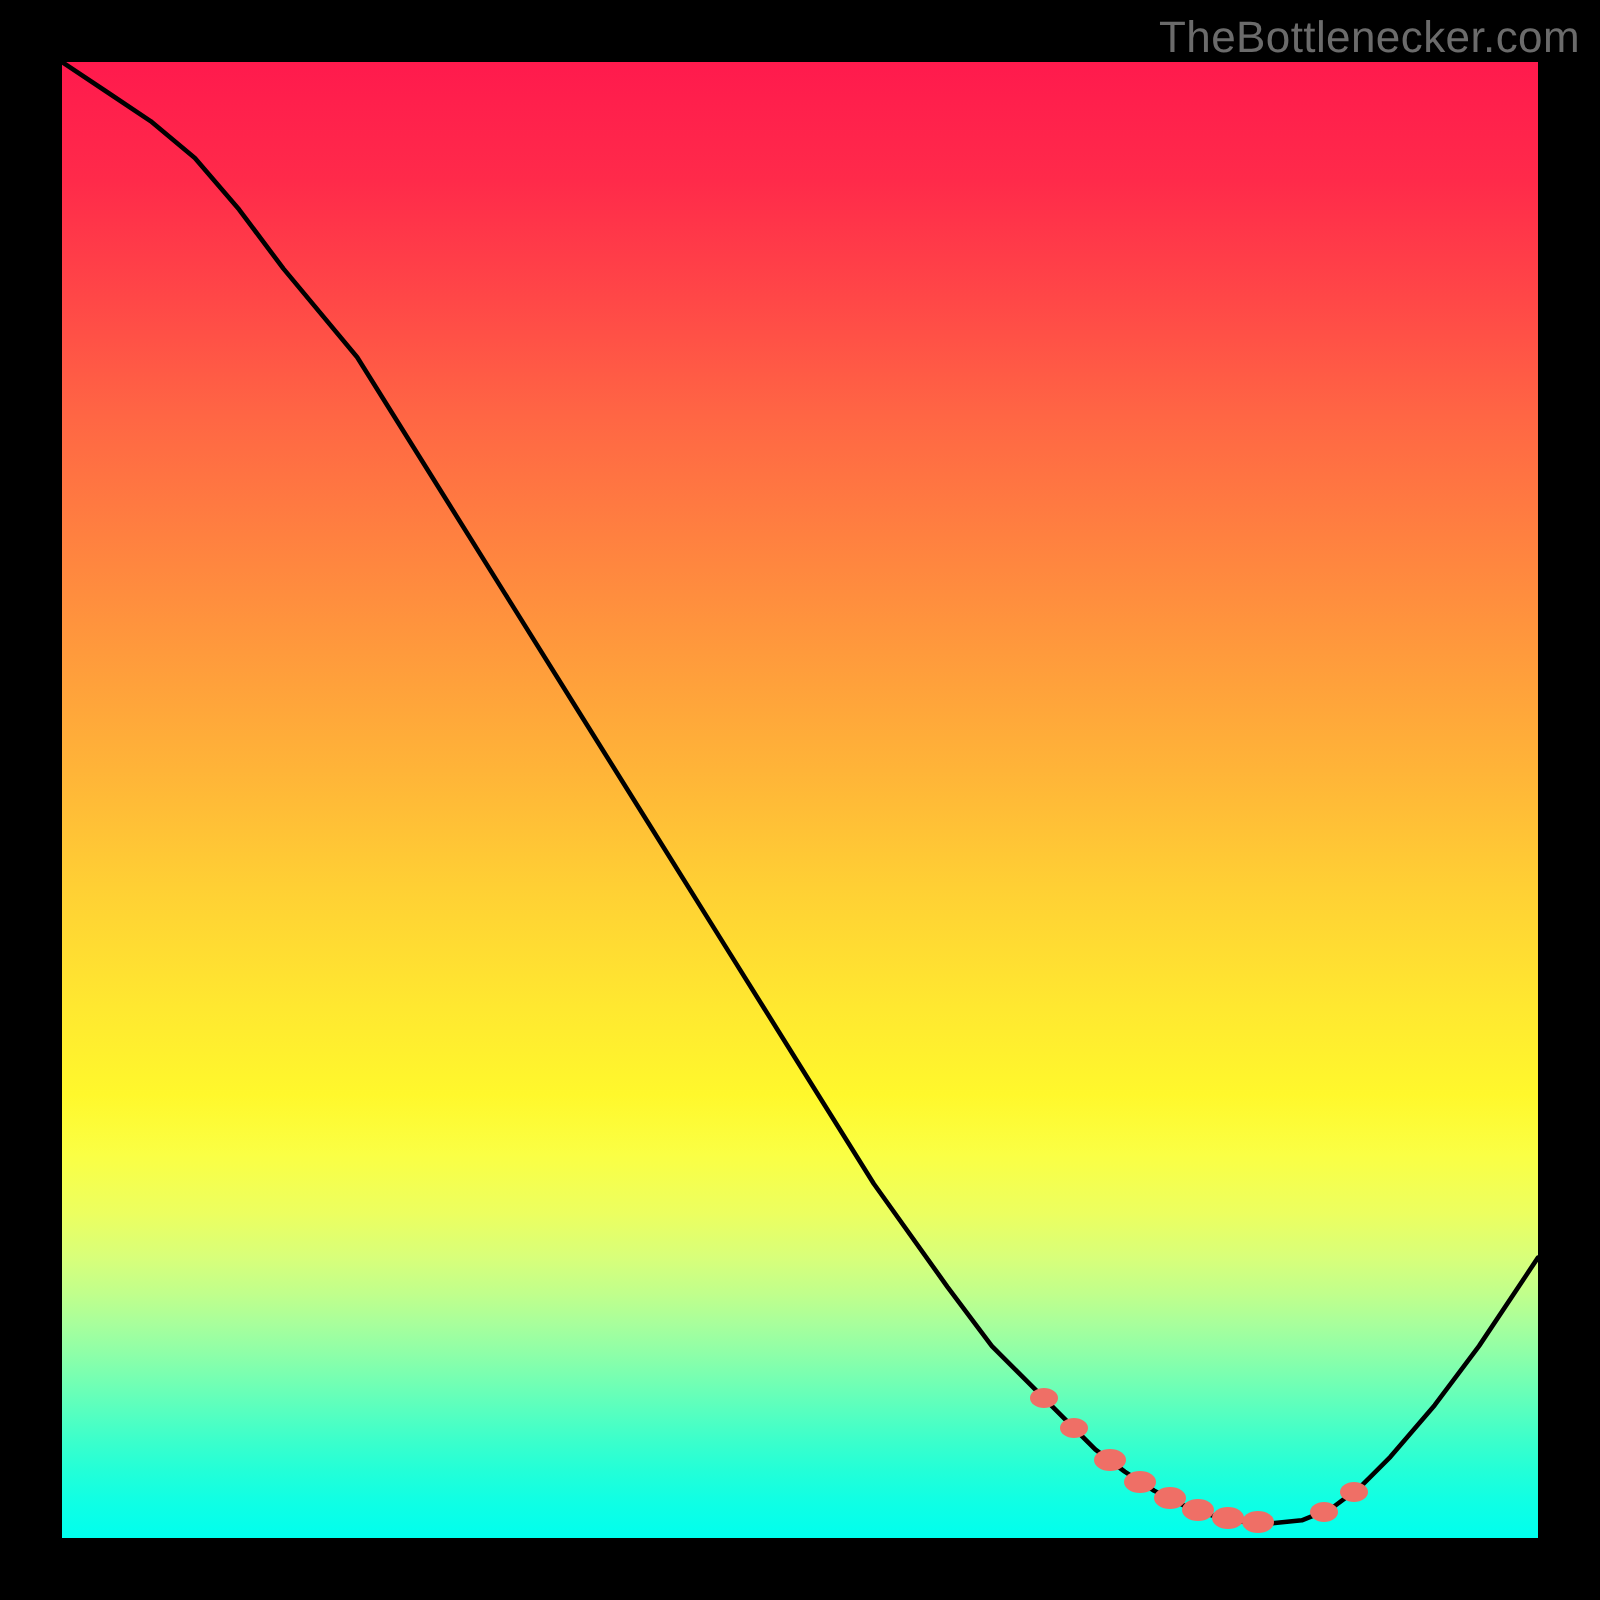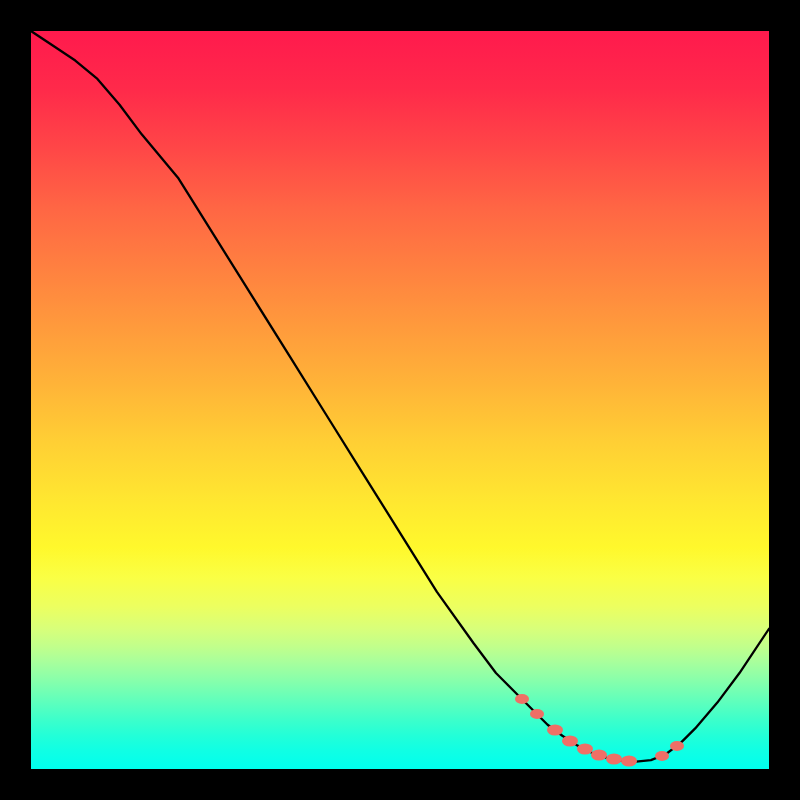--- a/index.html
+++ b/index.html
@@ -71,13 +71,14 @@
         <div class="dot" style="left: 538.74px; top: 709.587px;"></div>
         <div class="dot" style="left: 553.5px; top: 718.074px;"></div>
         <div class="dot" style="left: 568.26px; top: 724.347px;"></div>
         <div class="dot" style="left: 583.02px; top: 728.406px;"></div>
         <div class="dot" style="left: 597.78px; top: 730.251px;"></div>
         <div class="dot small" style="left: 630.99px; top: 724.716px;"></div>
         <div class="dot small" style="left: 645.75px; top: 714.938px;"></div>
       </div>
   </div>
 
+  <div class="watermark">TheBottlenecker.com</div>
 </div>
 
 </body></html>

